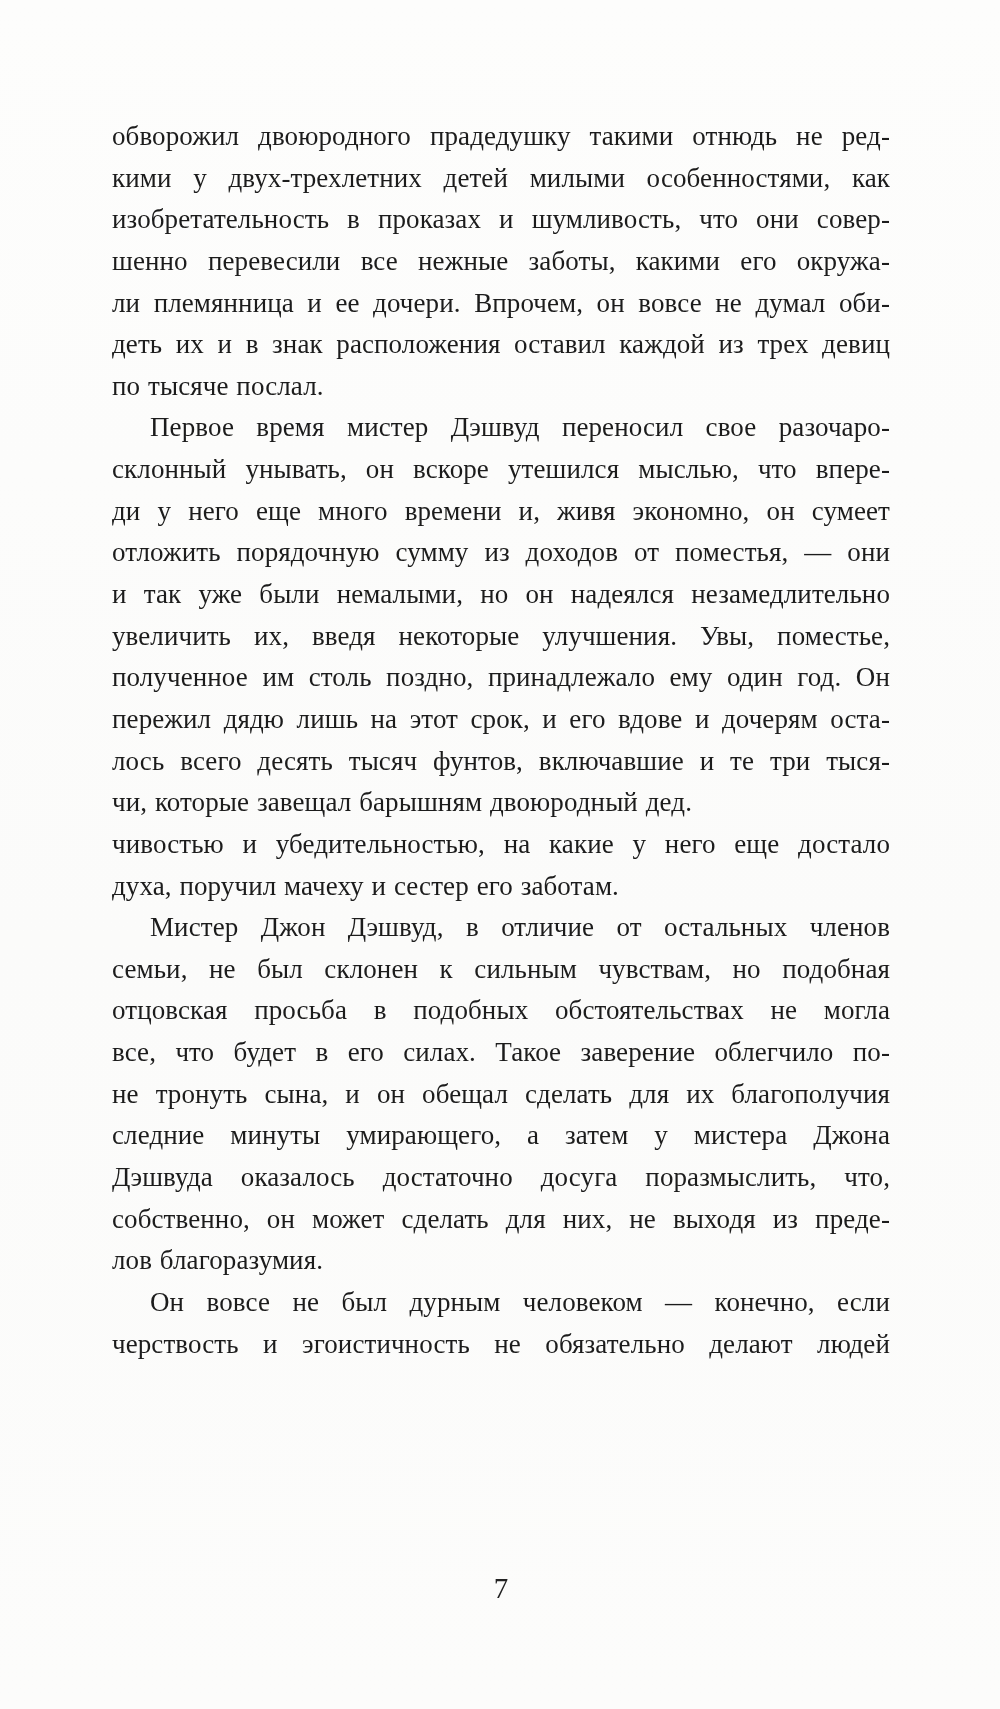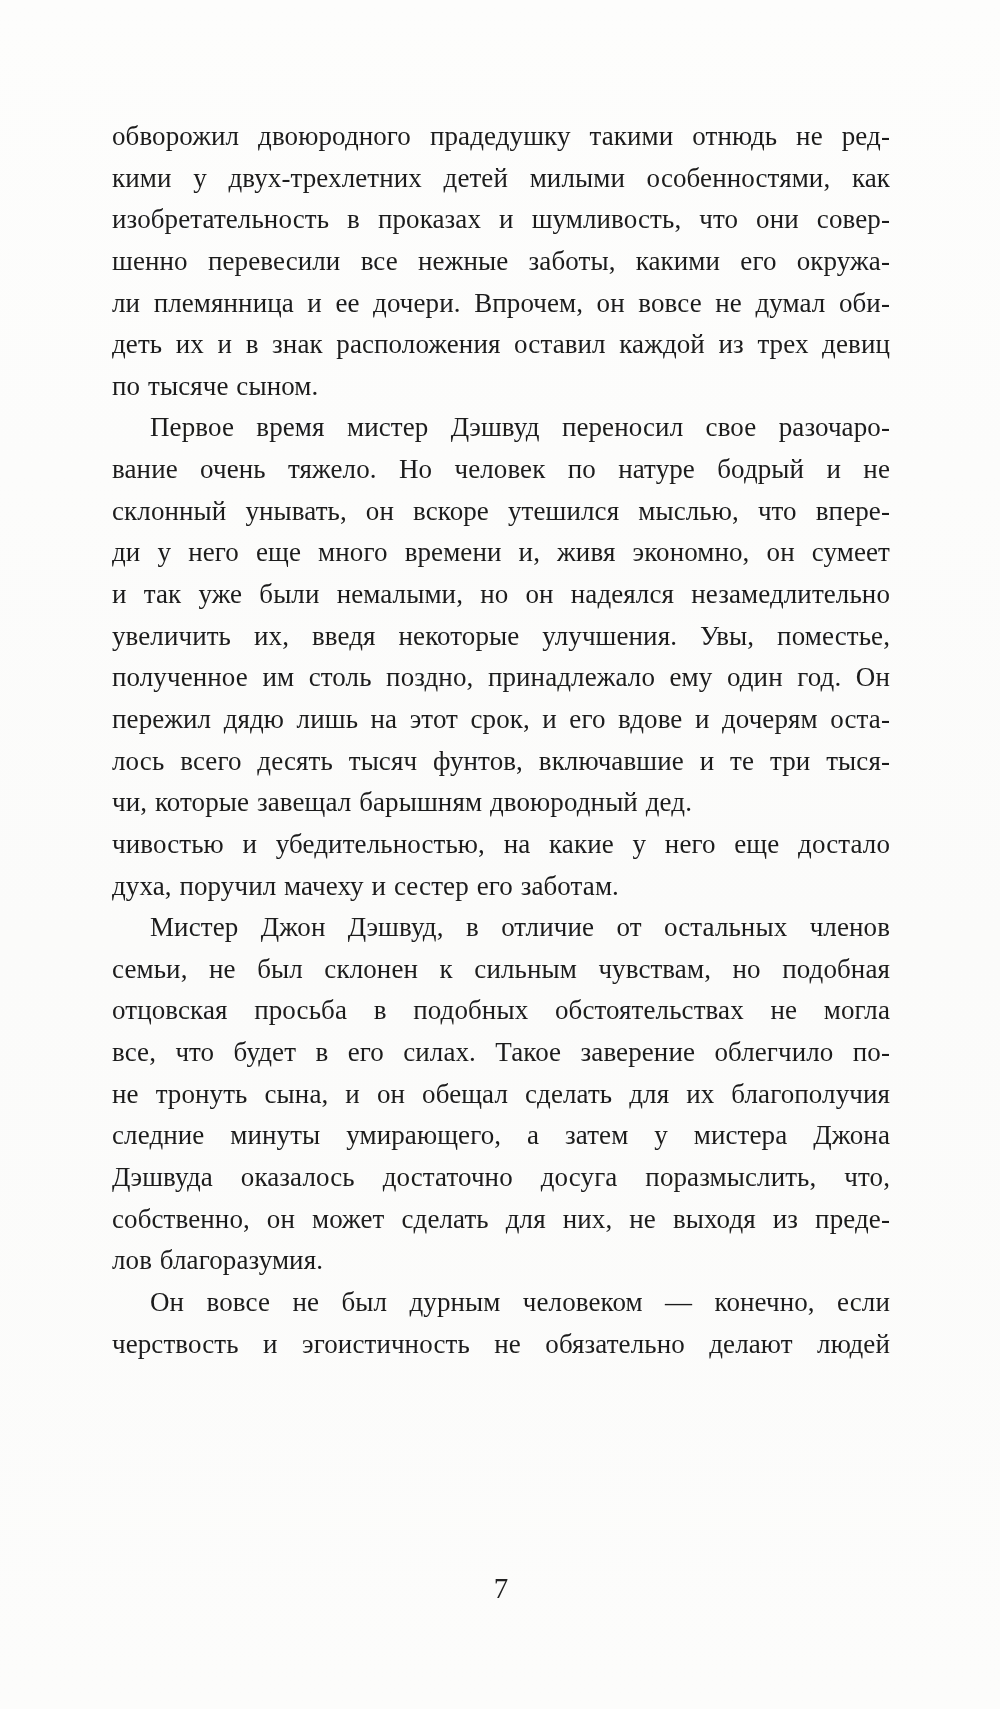--- a/index.html
+++ b/index.html
@@ -70,27 +70,27 @@
 
 <div class="page">
   <main class="text-block">
       <div class="paragraph">
         <div class="line justify">обворожил двоюродного прадедушку такими отнюдь не ред-</div>
         <div class="line justify">кими у двух-трехлетних детей милыми особенностями, как</div>
         <div class="line justify">изобретательность в проказах и шумливость, что они совер-</div>
         <div class="line justify">шенно перевесили все нежные заботы, какими его окружа-</div>
         <div class="line justify">ли племянница и ее дочери. Впрочем, он вовсе не думал оби-</div>
         <div class="line justify">деть их и в знак расположения оставил каждой из трех девиц</div>
-        <div class="line">по тысяче сыном.</div>
+        <div class="line">по тысяче послал.</div>
       </div>
       <div class="paragraph">
         <div class="line justify indent">Первое время мистер Дэшвуд переносил свое разочаро-</div>
-        <div class="line justify">вание очень тяжело. Но человек по натуре бодрый и не</div>
         <div class="line justify">склонный унывать, он вскоре утешился мыслью, что впере-</div>
         <div class="line justify">ди у него еще много времени и, живя экономно, он сумеет</div>
+        <div class="line justify">отложить порядочную сумму из доходов от поместья, — они</div>
         <div class="line justify">и так уже были немалыми, но он надеялся незамедлительно</div>
         <div class="line justify">увеличить их, введя некоторые улучшения. Увы, поместье,</div>
         <div class="line justify">полученное им столь поздно, принадлежало ему один год. Он</div>
         <div class="line justify">пережил дядю лишь на этот срок, и его вдове и дочерям оста-</div>
         <div class="line justify">лось всего десять тысяч фунтов, включавшие и те три тыся-</div>
         <div class="line">чи, которые завещал барышням двоюродный дед.</div>
       </div>
       <div class="paragraph">
         <div class="line justify">чивостью и убедительностью, на какие у него еще достало</div>
         <div class="line">духа, поручил мачеху и сестер его заботам.</div>

